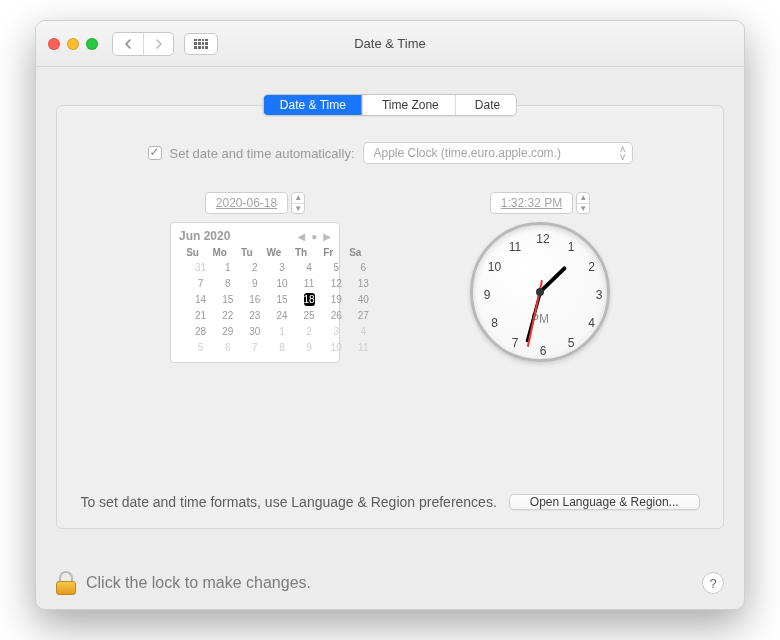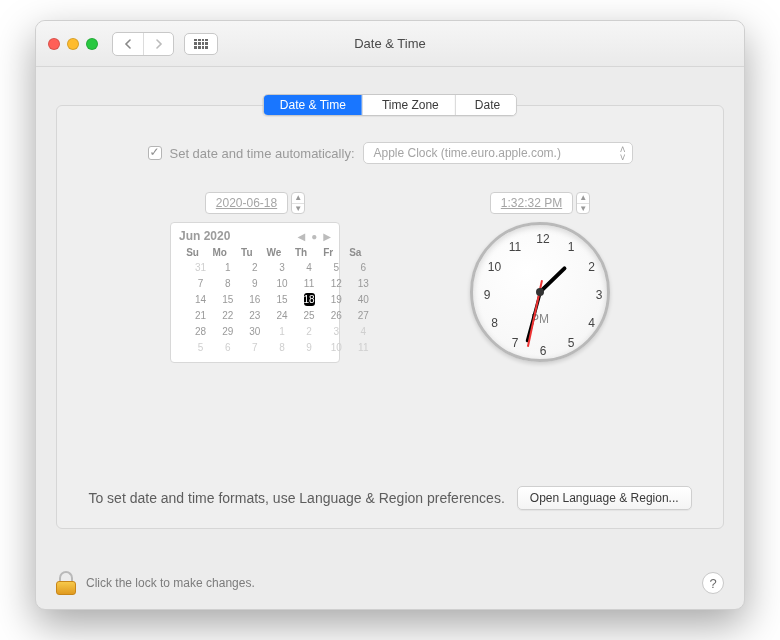--- a/index.html
+++ b/index.html
@@ -63,28 +63,28 @@
     .hand { position:absolute; left:50%; top:50%; transform-origin:50% 100%; }
     .hh { width:4px; height:36px; background:#000; margin-left:-2px; margin-top:-36px; border-radius:2px; }
     .mh { width:3px; height:52px; background:#000; margin-left:-1.5px; margin-top:-52px; border-radius:2px; }
     .sh { width:1.5px; height:56px; background:#e33; margin-left:-0.75px; margin-top:-56px; }
     .sh::after { content:""; position:absolute; bottom:-12px; left:-0.2px; width:2px; height:12px; background:#e33; }
     .pivot { position:absolute; left:50%; top:50%; width:8px; height:8px; background:#333; border-radius:50%; transform:translate(-50%,-50%);}
     .ampm-face { position:absolute; left:50%; top:65%; transform:translateX(-50%); font-size:12px; color:#888;}
 
     .hint-row { position:absolute; bottom:18px; left:0; right:0; display:flex; align-items:center; justify-content:center; gap:12px; }
     .hint-text { font-size:14px; color:#5d5d5d; }
-    .lr-btn { height:24px; padding:0 12px; border:1px solid #cfcfcf; border-radius:5px; background:linear-gradient(#fff,#f4f4f4); font-size:12px; color:#3a3a3a; box-shadow:0 1px 1px rgba(0,0,0,0.05);}
+    .lr-btn { height:16px; padding:0 20px; border:1px solid #cfcfcf; border-radius:5px; background:linear-gradient(#fff,#f4f4f4); font-size:12px; color:#3a3a3a; box-shadow:0 1px 1px rgba(0,0,0,0.05);}
 
     
     .bottom { position:absolute; left:20px; right:20px; bottom:14px; display:flex; align-items:center; }
     .lock { width:20px; height:24px; margin-right:10px; position:relative; }
     .lock .body { position:absolute; bottom:0; width:20px; height:14px; background:linear-gradient(#f7c94a,#e09a1f); border-radius:3px; border:1px solid #c88618;}
     .lock .shkl { position:absolute; top:0; left:3px; width:14px; height:12px; border:2.5px solid #b9b9b9; border-bottom:none; border-radius:8px 8px 0 0;}
-    .lock-text { font-size:12px; color:#7c7c7c; }
+    .lock-text { font-size:16px; color:#7c7c7c; }
     .help { margin-left:auto; width:22px; height:22px; border:1px solid #c8c8c8; border-radius:50%; background:#fff; display:flex; align-items:center; justify-content:center; color:#6a6a6a; font-size:13px; }
   </style>
 </head>
 <body>
 
 <div class="window">
   <div class="titlebar">
     <div class="traffic">
       <div class="t-dot t-red"></div>
       <div class="t-dot t-yellow"></div>

